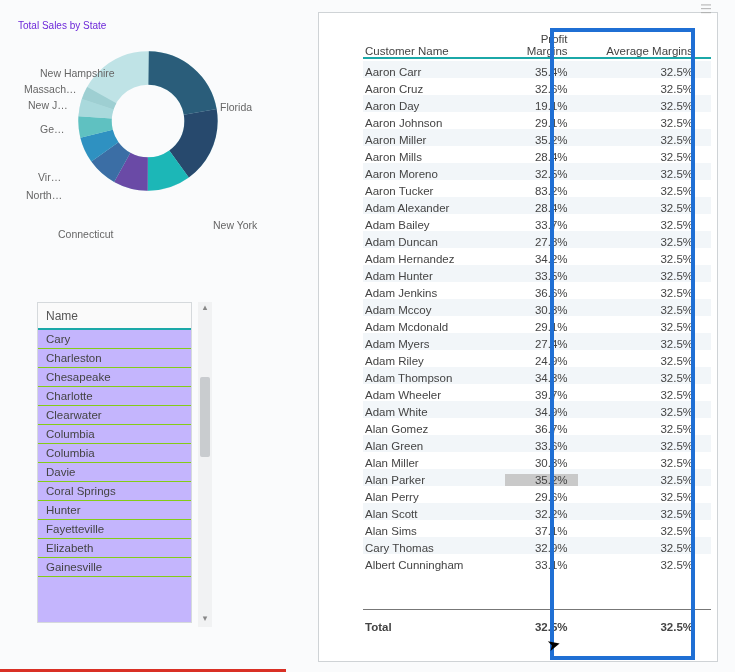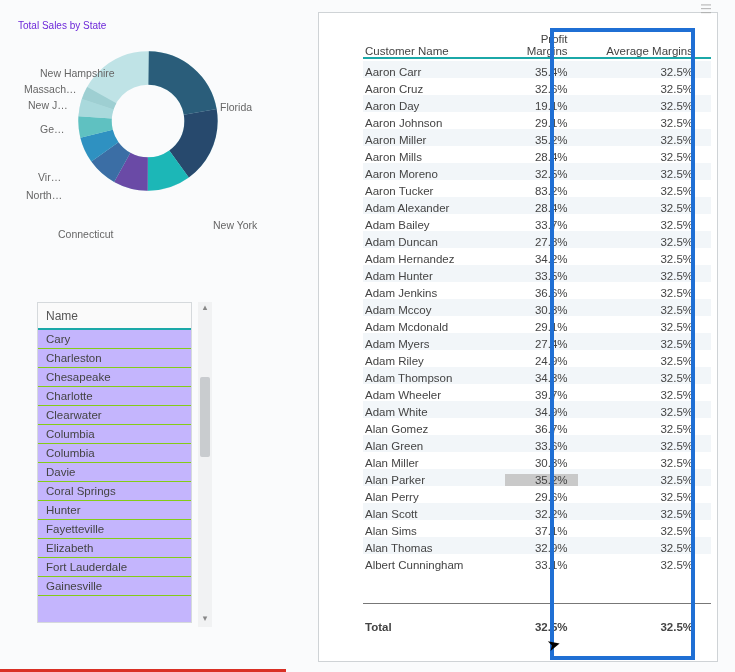--- a/index.html
+++ b/index.html
@@ -116,21 +116,21 @@
   .thead { font-weight: 500; color: #444; border-bottom: 2px solid #1ba8a8; margin-bottom: 2px;}
   .col-name   { width: 150px; padding-left: 2px; }
   .col-profit { width: 76px; text-align: right; padding-right: 10px;}
   .col-avg    { width: 140px; text-align: right; padding-right: 18px;}
   .trow:nth-child(odd) { background: #f2f6f9; }
   .trow .highlight { background: #c9c9c9; }
   .tfoot {
     border-top: 1.5px solid #777;
     font-weight: 700;
     margin-top: 2px;
-    padding-top: 17px;
+    padding-top: 11px;
   }
   .avg-highlight {
     position: absolute;
     left: 550px;
     top: 28px;
     width: 145px;
     height: 632px;
     border: 4px solid #1f6fd4;
     pointer-events: none;
   }
@@ -188,21 +188,20 @@
       <div>Chesapeake</div>
       <div>Charlotte</div>
       <div>Clearwater</div>
       <div>Columbia</div>
       <div>Columbia</div>
       <div>Davie</div>
       <div>Coral Springs</div>
       <div>Hunter</div>
       <div>Fayetteville</div>
       <div>Elizabeth</div>
-      <div>Fort Lauderdale</div>
       <div>Gainesville</div>
     </div>
 </div>
 <div class="name-scrollbar">
   <div class="arrow" style="top:0">▴</div>
   <div class="thumb"></div>
   <div class="arrow" style="bottom:0">▾</div>
 </div>
 
 <div class="right-panel">
@@ -348,21 +347,21 @@
           <div class="col-name">Alan Scott</div>
           <div class="col-profit">32.2%</div>
           <div class="col-avg">32.5%</div>
         </div>
         <div class="trow">
           <div class="col-name">Alan Sims</div>
           <div class="col-profit">37.1%</div>
           <div class="col-avg">32.5%</div>
         </div>
         <div class="trow">
-          <div class="col-name">Alan Thomas</div>
+          <div class="col-name">Cary Thomas</div>
           <div class="col-profit">32.9%</div>
           <div class="col-avg">32.5%</div>
         </div>
         <div class="trow">
           <div class="col-name">Albert Cunningham</div>
           <div class="col-profit">33.1%</div>
           <div class="col-avg">32.5%</div>
         </div>
       </div>
     <div class="tfoot">

